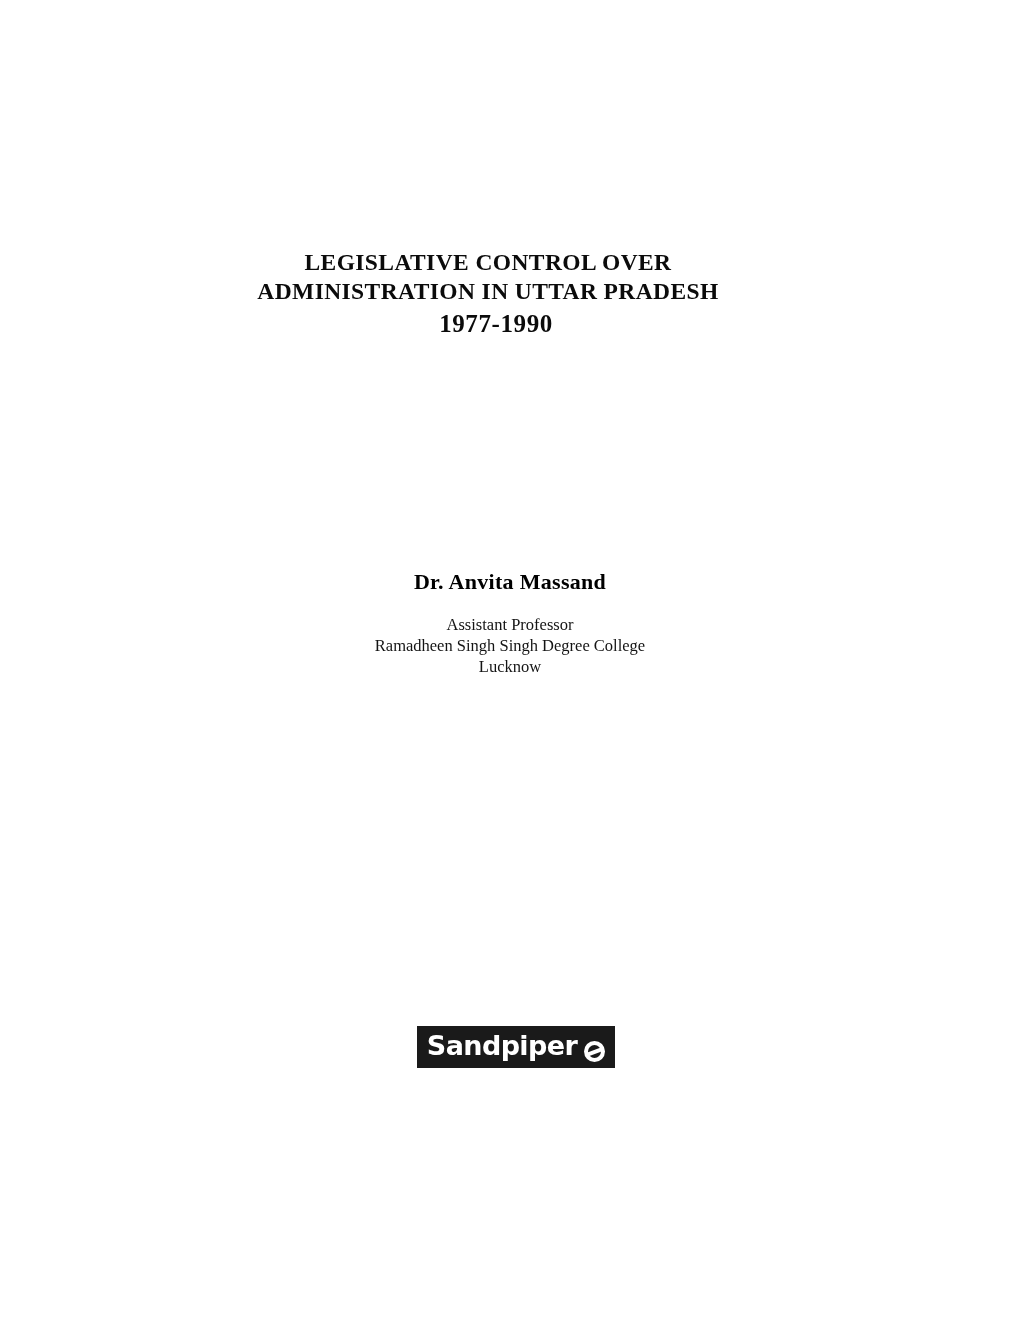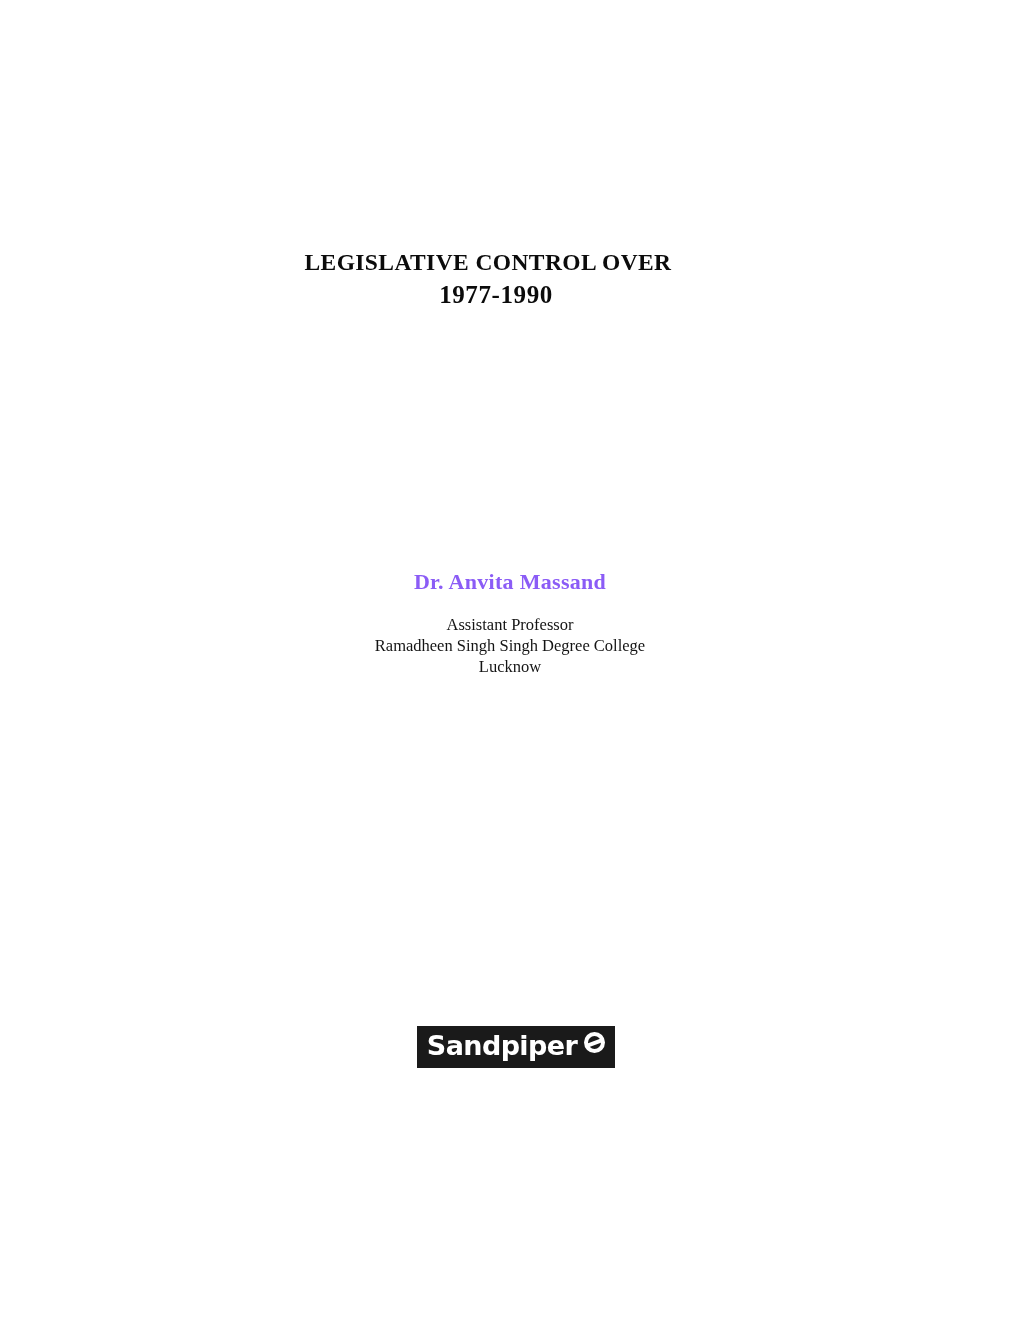--- a/index.html
+++ b/index.html
@@ -52,21 +52,21 @@
     left: 0;
     width: 1020px;
     text-align: center;
   }
   .author-name {
     font-family: "Liberation Serif", serif;
     font-weight: bold;
     font-size: 22px;
     letter-spacing: 0.3px;
     line-height: 27px;
-    color: #8b5cf6;
+    color: #000000;
   }
   .author-detail {
     font-family: "Liberation Serif", serif;
     font-size: 16.5px;
     line-height: 20.8px;
     color: #141414;
   }
   .author-detail.first {
     margin-top: 20px;
   }
@@ -117,30 +117,31 @@
     position: absolute;
     left: 3px;
     top: 8.5px;
     width: 15px;
     height: 4px;
     background: #ffffff;
     transform: rotate(-20deg);
   }
   .logo-inner {
     display: flex;
-    align-items: flex-start;
+    align-items: flex-end;
   }
 </style>
 </head>
 <body>
 
 <div class="page">
 
   <div class="title-block">
     <div class="title-line">LEGISLATIVE CONTROL OVER</div>
+    <div class="title-line">ADMINISTRATION IN UTTAR PRADESH</div>
     <div class="title-line year">1977-1990</div>
   </div>
 
   <div class="author-block">
     <div class="author-name">Dr. Anvita Massand</div>
     <div class="author-detail first">Assistant Professor</div>
     <div class="author-detail">Ramadheen Singh Singh Degree College</div>
     <div class="author-detail">Lucknow</div>
   </div>
 

